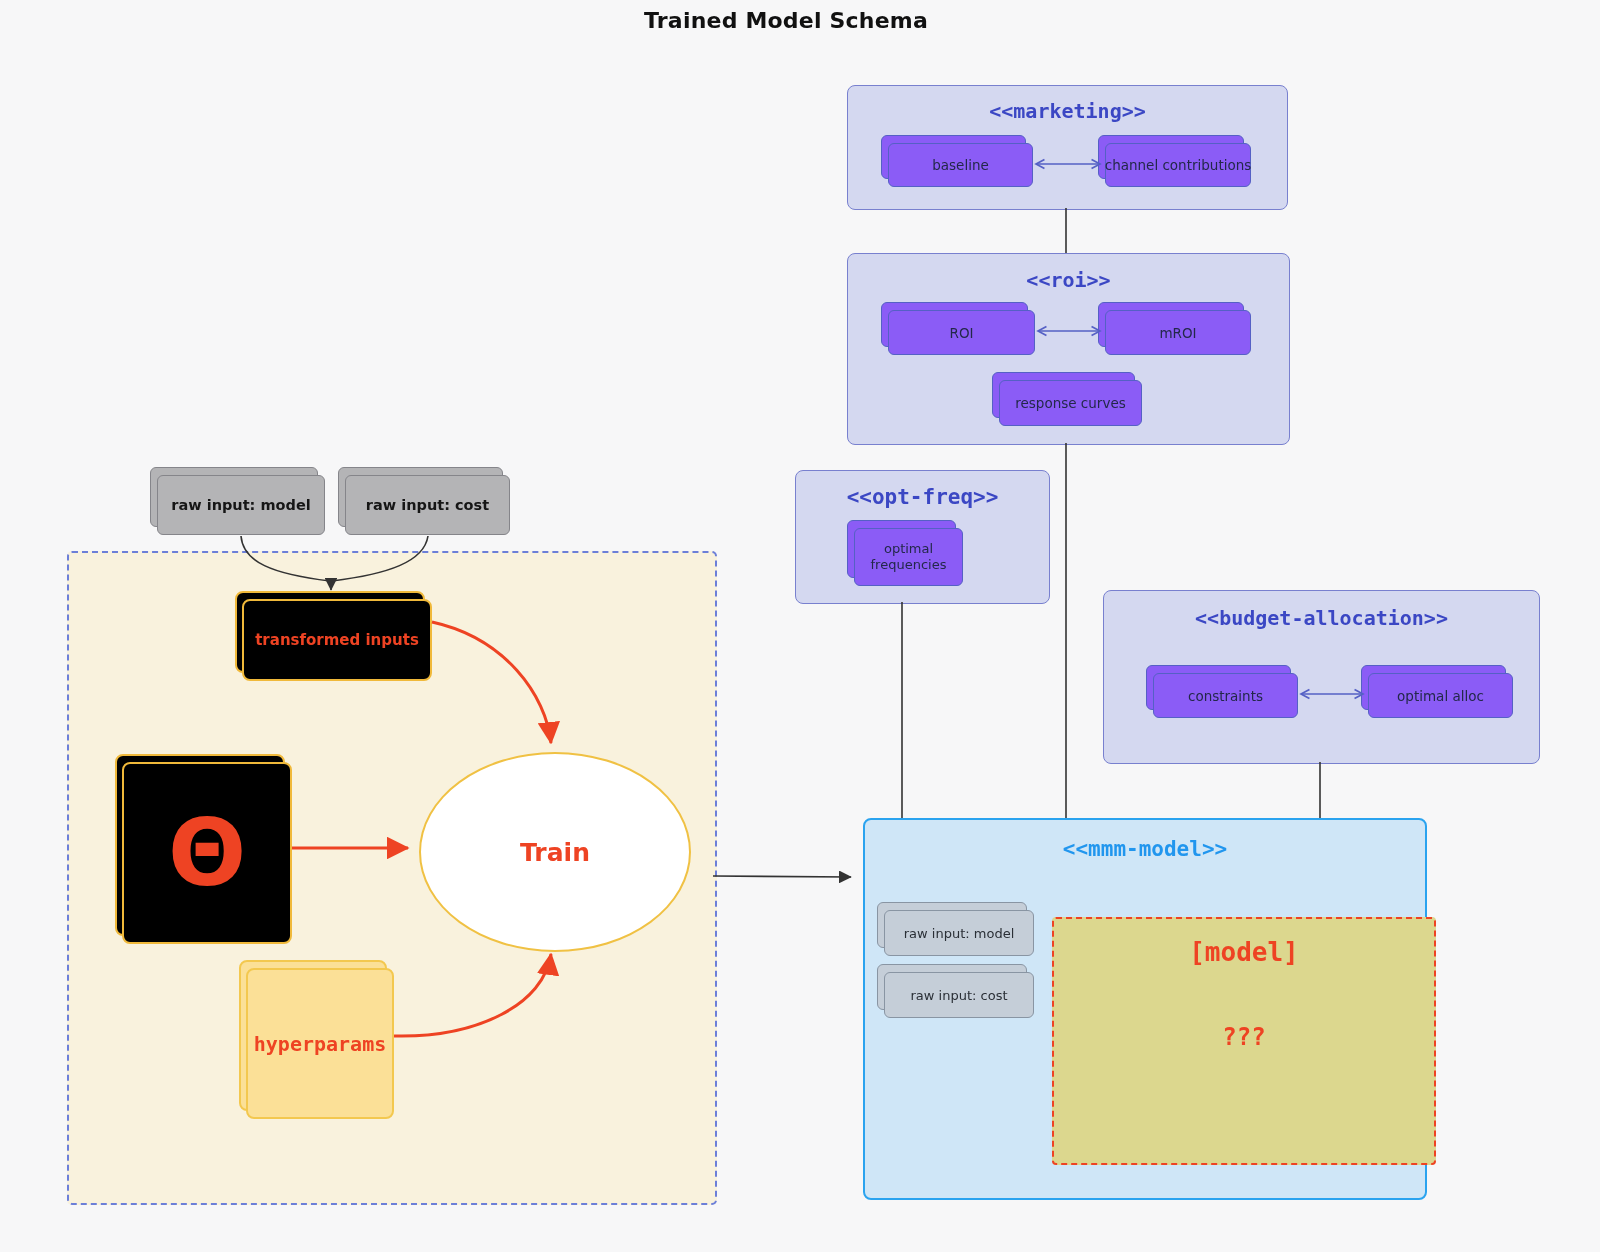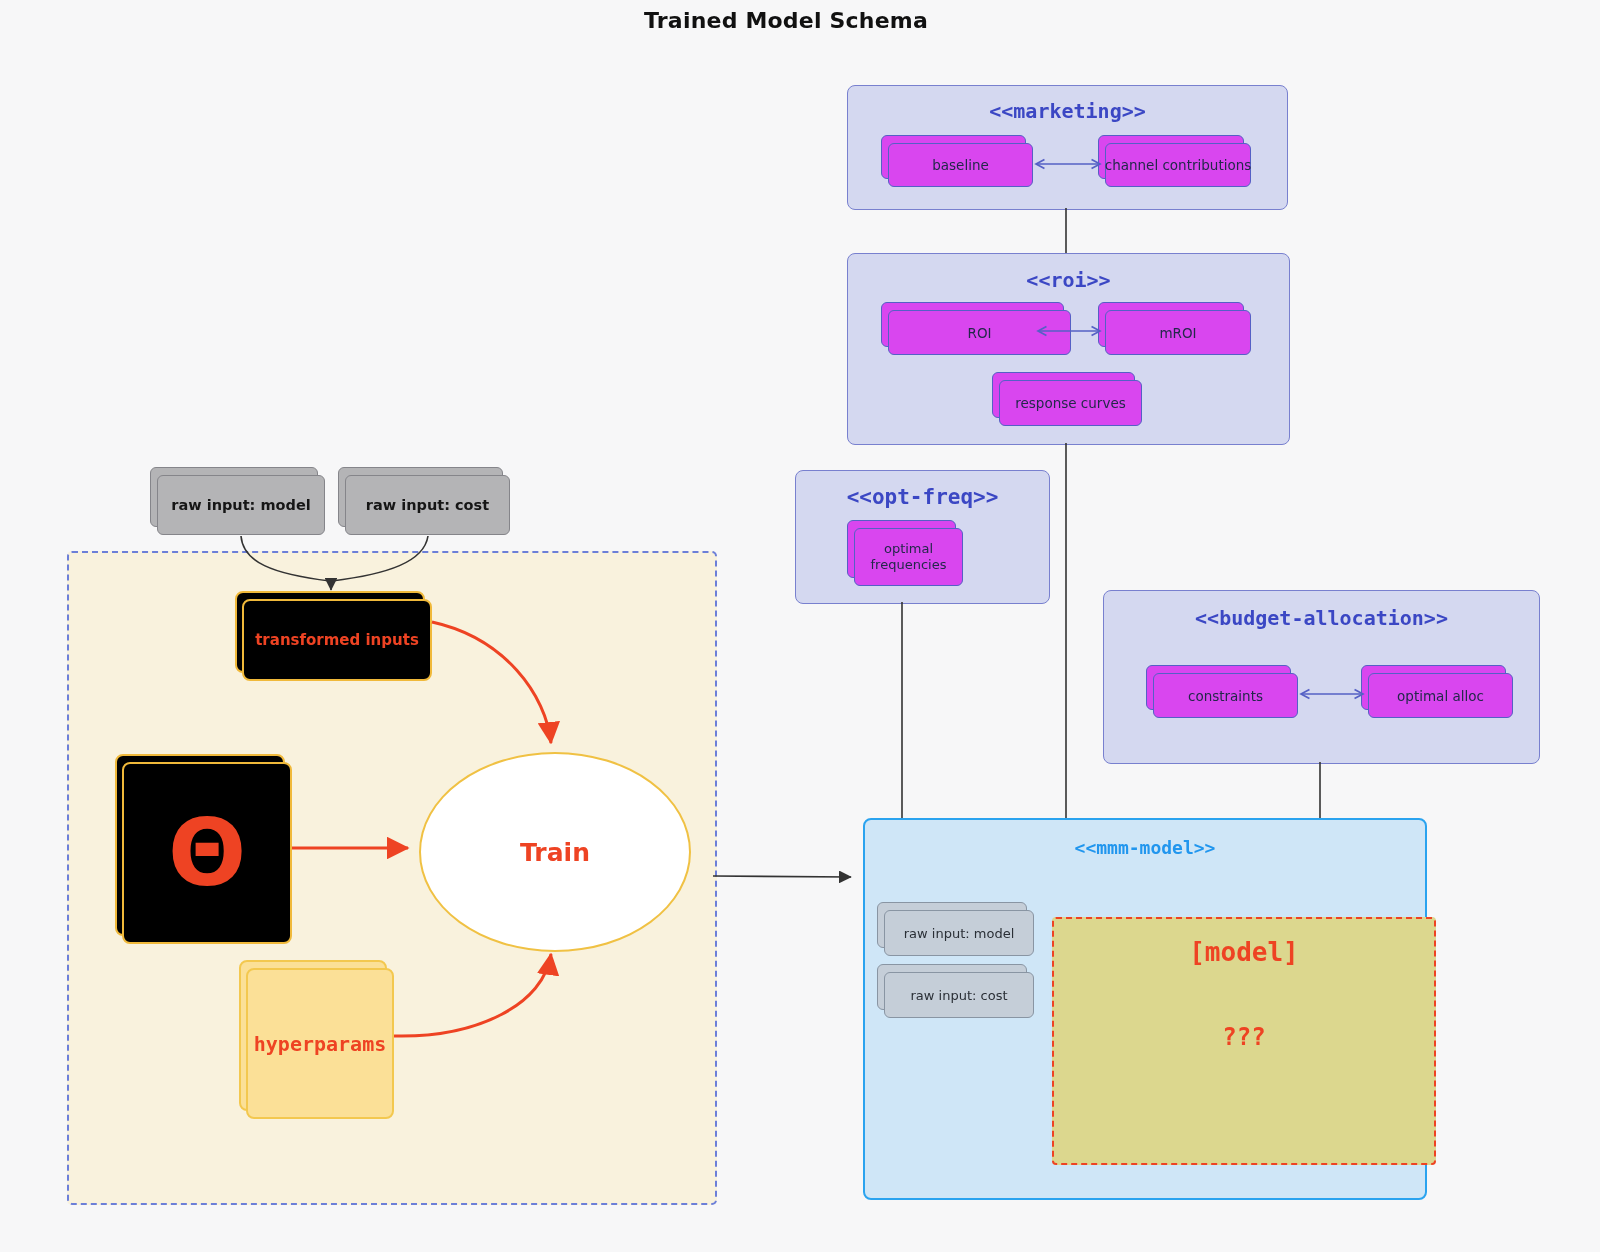--- a/index.html
+++ b/index.html
@@ -11,30 +11,30 @@
 
   
   .container { position:absolute; border-radius:8px; z-index:1; }
   .c-purple { background:#d4d8f0; border:1.5px solid #7880cf; }
   .c-mmm    { background:#cfe6f7; border:2.5px solid #2aa3ef; }
   .c-framework { background:#f9f2dd; border:2px dashed #6c7fd8; border-radius:5px; }
 
   .ctitle { position:absolute; left:0; right:0; text-align:center;
     font-family:"DejaVu Sans Mono","Liberation Mono",monospace; font-weight:bold; }
   .ctitle.purple { color:#3b47c4; font-size:20px; }
-  .ctitle.blue   { color:#2196ee; font-size:18px; }
+  .ctitle.blue   { color:#2196ee; font-size:21px; }
 
   
   .stack { position:absolute; }
   .stack .back, .stack .front { position:absolute; width:100%; height:100%; border-radius:6px; box-sizing:border-box; }
   .stack .back  { left:-7px; top:-8px; }
   .stack .front { left:0; top:0; display:flex; align-items:center; justify-content:center;
                   text-align:center; white-space:nowrap; }
 
-  .b-purple .back, .b-purple .front { background:#d946ef; border:1.4px solid #5560c5; }
+  .b-purple .back, .b-purple .front { background:#8b5cf6; border:1.4px solid #5560c5; }
   .b-purple .front { color:#23284a; font-size:13.5px; }
 
   .b-gray .back, .b-gray .front { background:#b4b4b6; border:1.5px solid #85858a; }
   .b-gray .front { color:#161616; font-size:14.5px; font-weight:bold; }
 
   .b-slate .back, .b-slate .front { background:#c5ced8; border:1.4px solid #8995a3; }
   .b-slate .front { color:#2a2f36; font-size:13px; }
 
   .b-yellow .back, .b-yellow .front { background:#000000; border:2px solid #f0b93a; border-radius:8px; }
   .b-yellow .front { color:#ee4323; font-weight:bold; font-size:15px; }
@@ -73,21 +73,21 @@
       <div class="front">baseline</div>
     </div>
     <div class="stack b-purple" style="left:257px; top:57px; width:146px; height:44px;">
       <div class="back"></div>
       <div class="front">channel contributions</div>
     </div>
   </div>
 
   <div class="container c-purple" style="left:847px; top:253px; width:441px; height:190px;">
     <div class="ctitle purple" style="top:14px;">&lt;&lt;roi&gt;&gt;</div>
-    <div class="stack b-purple" style="left:40px; top:56px; width:147px; height:45px;padding-left:36px;">
+    <div class="stack b-purple" style="left:40px; top:56px; width:147px; height:45px;">
       <div class="back"></div>
       <div class="front">ROI</div>
     </div>
     <div class="stack b-purple" style="left:257px; top:56px; width:146px; height:45px;">
       <div class="back"></div>
       <div class="front">mROI</div>
     </div>
     <div class="stack b-purple" style="left:151px; top:126px; width:143px; height:46px;">
       <div class="back"></div>
       <div class="front">response curves</div>

